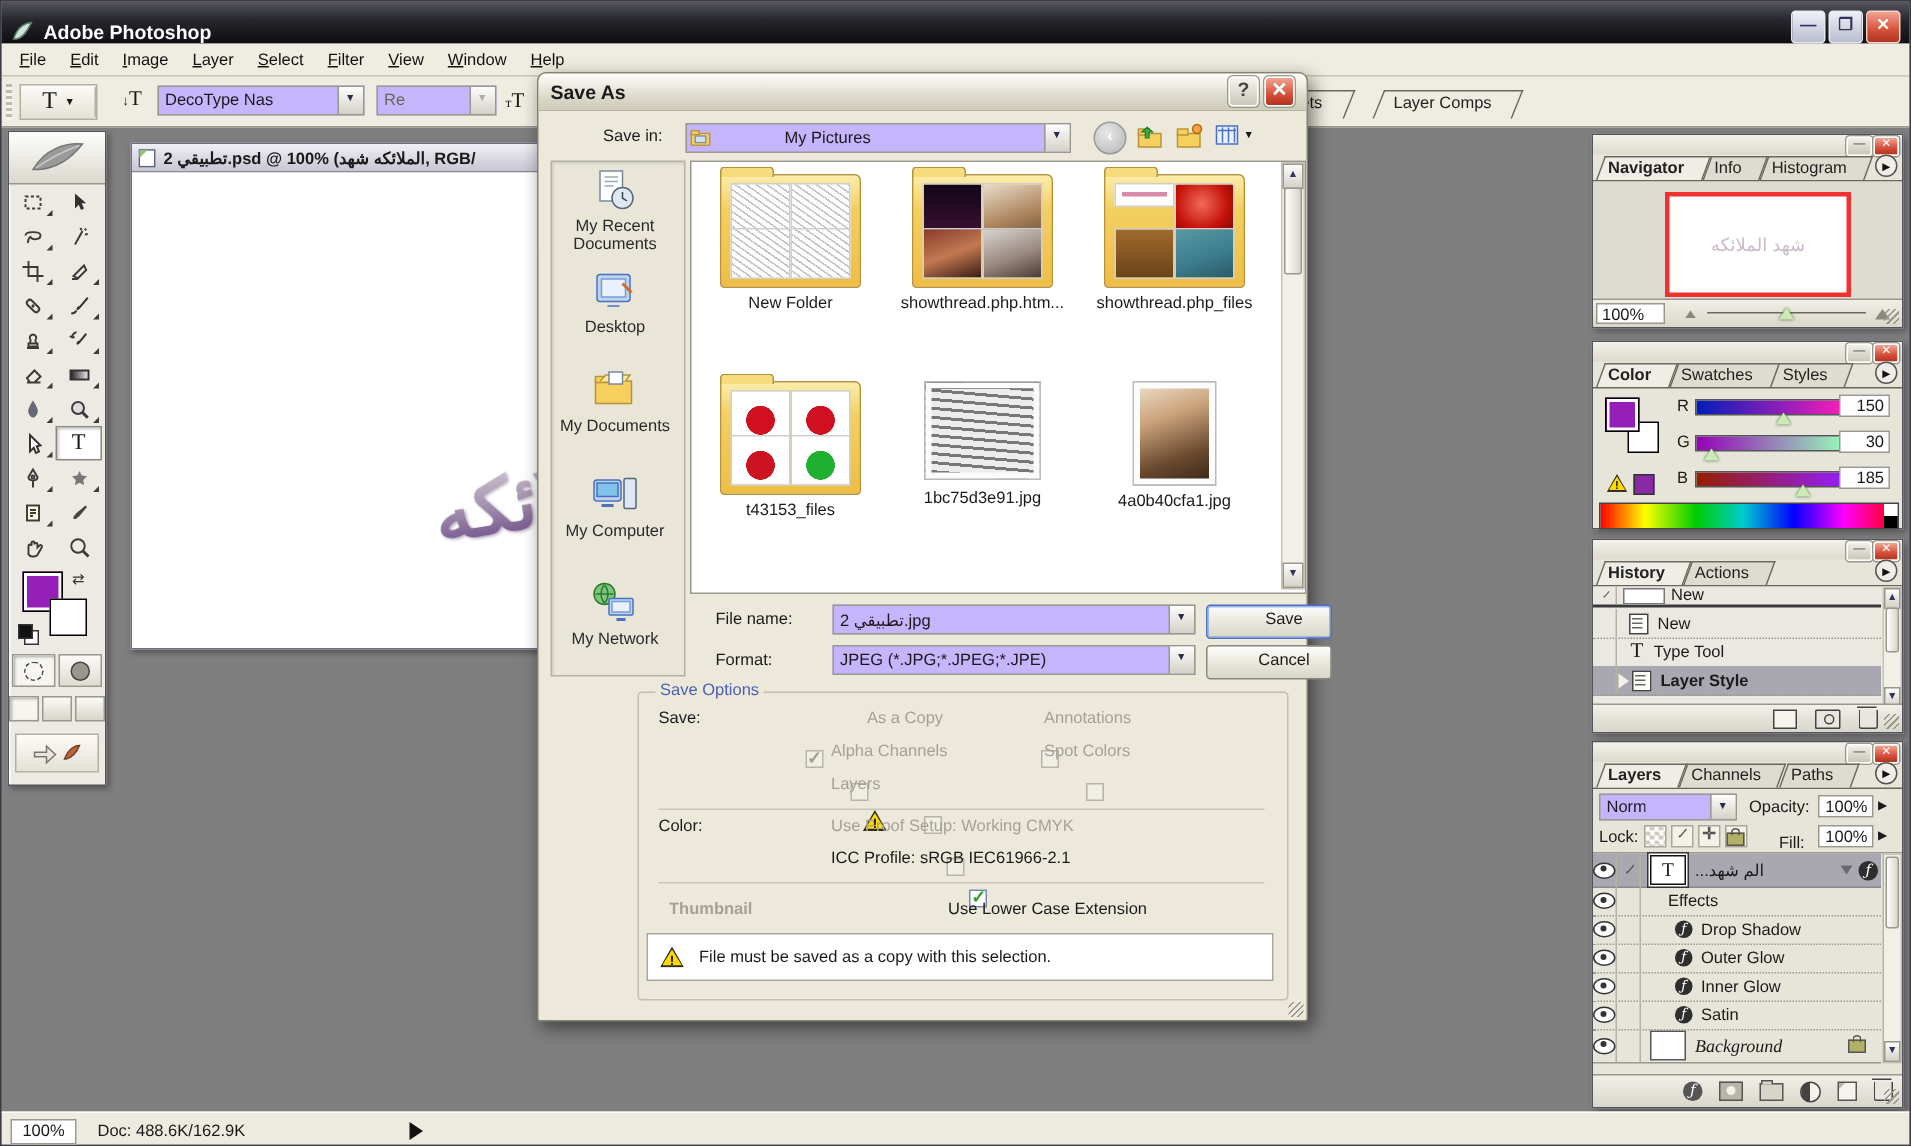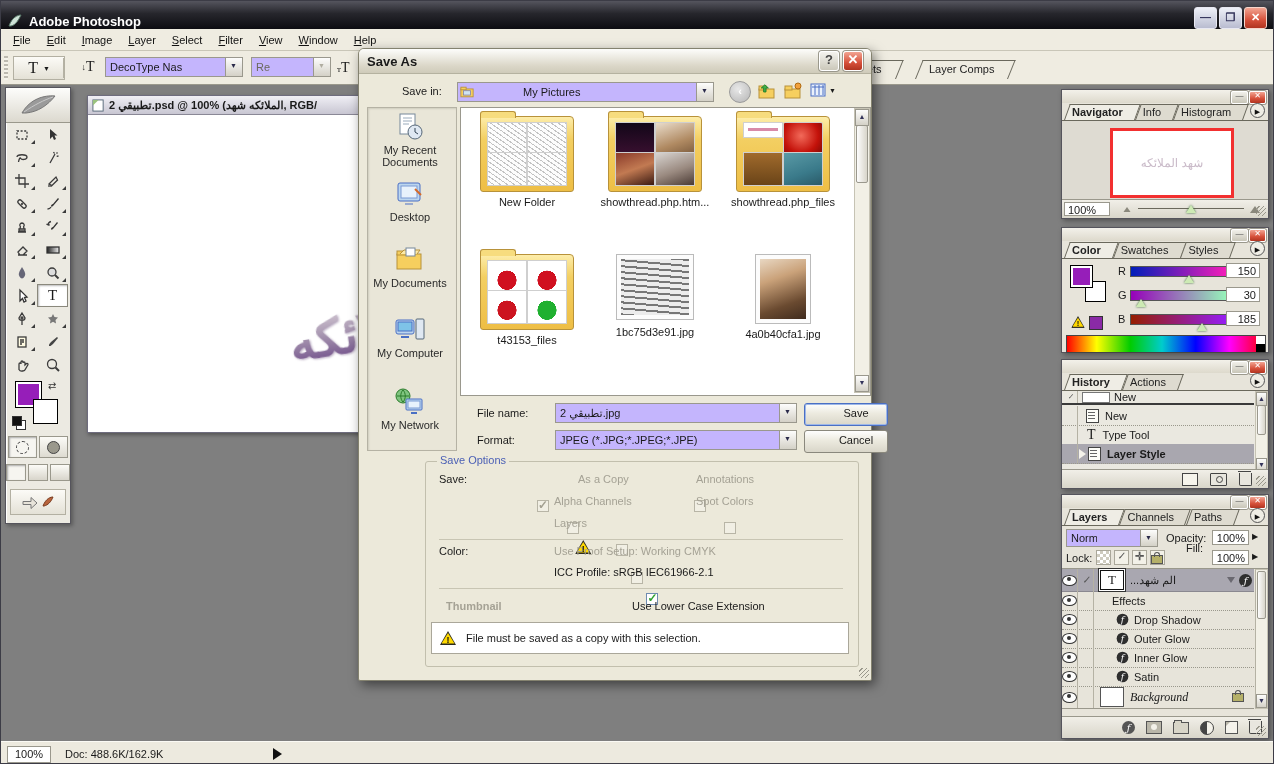--- a/index.html
+++ b/index.html
@@ -728,21 +728,21 @@
       <span style="position:absolute;left:104px;top:6px;">Opacity:</span>
       <div class="valbox" style="position:absolute;left:150px;top:4px;width:37px;height:15px;">100%</div>
       <span style="position:absolute;left:190px;top:6px;font-size:8px;">▶</span>
       <span style="position:absolute;left:4px;top:26px;">Lock:</span>
       <span class="lockbtn" style="position:absolute;left:34px;top:24px;background:repeating-conic-gradient(#cfccc0 0 25%,#fff 0 50%) 0 0/6px 6px;"></span>
       <span class="lockbtn" style="position:absolute;left:52px;top:24px;"><svg width="11" height="11" viewBox="0 0 16 16">
             <path d="M13 2 L14 3 L8 10 C7 11 6 11 6 10 C6 9 7 8 8 8 Z" fill="#555"></path>
           </svg></span>
       <span class="lockbtn" style="position:absolute;left:70px;top:24px;text-align:center;font-weight:bold;color:#555;line-height:11px;">✛</span>
       <span class="lockbtn" style="position:absolute;left:88px;top:24px;"><span class="lockic" style="margin:4px 0 0 0;"></span></span>
-      <span style="position:absolute;left:124px;top:16px;text-align:right;">Fill:</span>
+      <span style="position:absolute;left:124px;top:30px;text-align:right;">Fill:</span>
       <div class="valbox" style="position:absolute;left:150px;top:24px;width:37px;height:15px;">100%</div>
       <span style="position:absolute;left:190px;top:26px;font-size:8px;">▶</span>
     </div>
 
     <div style="position:relative;height:150px;border-top:1px solid #9a988c;">
       <div class="lrow" style="top:0;height:22px;background:#a9a7b0;border-bottom:1px solid #8a8890;">
         <div class="ecol">
             <span class="eye"></span>
           </div>
         <div class="ecol">

